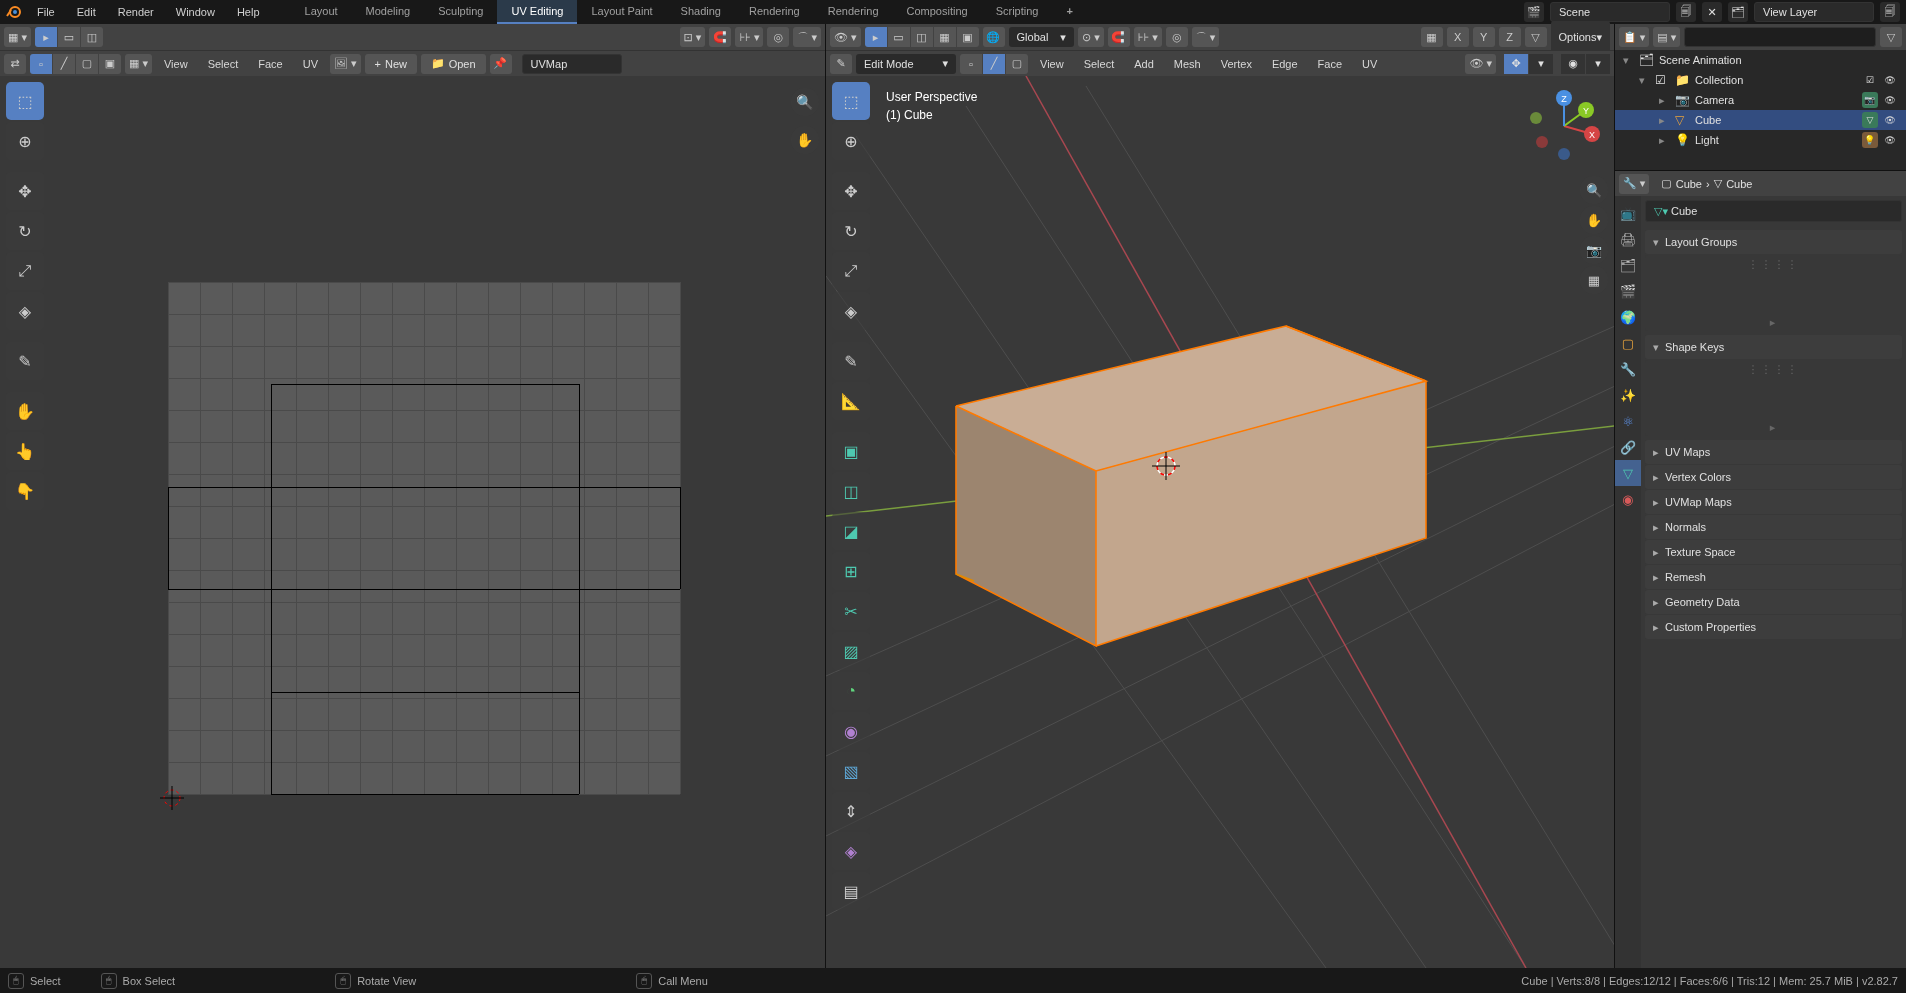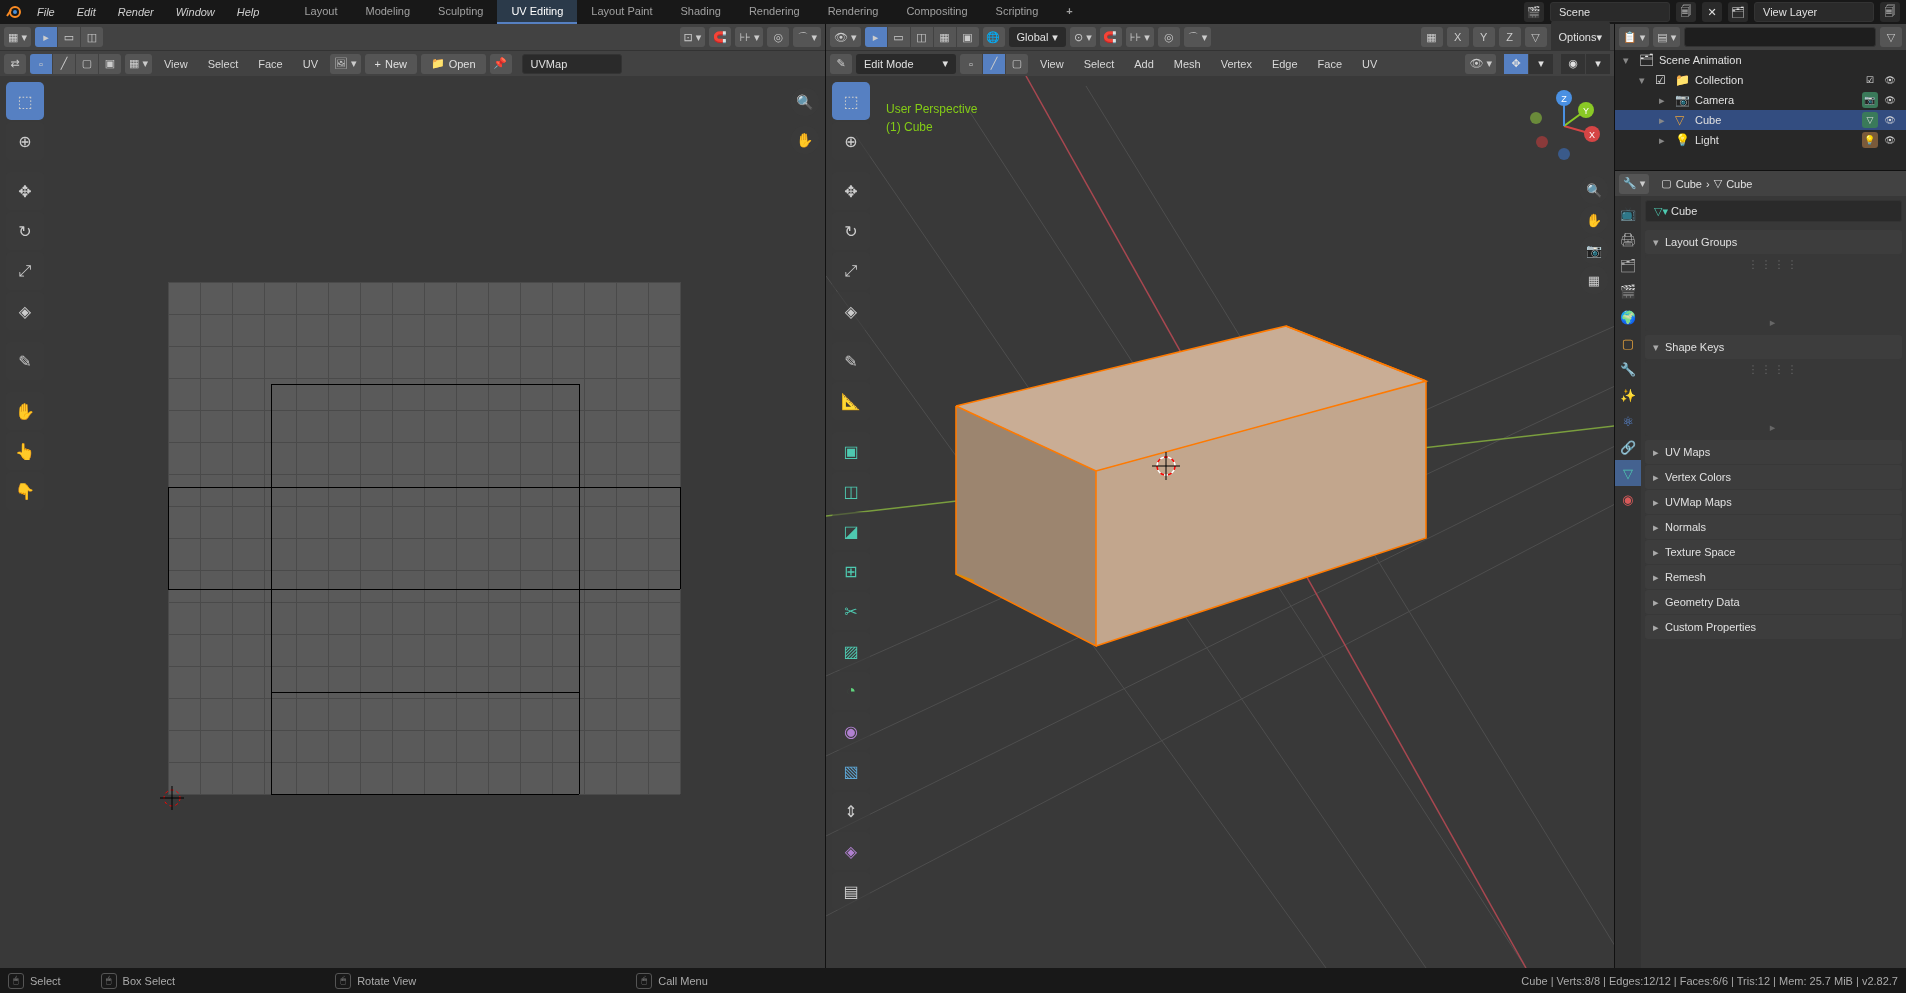--- a/index.html
+++ b/index.html
@@ -1,21 +1,21 @@
 <!DOCTYPE html>
 <html><head>
 <meta charset="utf-8">
 <style>
 * { margin: 0; padding: 0; box-sizing: border-box; font-family: -apple-system, BlinkMacSystemFont, "Segoe UI", sans-serif; user-select: none; }
 body { background: #232323; color: #e0e0e0; font-size: 11px; overflow: hidden; width: 1906px; height: 993px; }
 
 
 .top-bar { height: 24px; background: #181818; display: flex; align-items: center; }
 .blender-logo { width: 26px; height: 24px; display: flex; align-items: center; justify-content: center; color: #fb8b23; font-size: 15px; }
-.menu-item { padding: 8px 11px; height: 16px; display: flex; align-items: center; color: #d0d0d0; cursor: pointer; font-style: italic; }
+.menu-item { padding: 8px 11px; height: 16px; display: flex; align-items: center; color: #d0d0d0; cursor: pointer; }
 .workspace-tabs { display: flex; margin-left: 20px; }
 .tab { padding: 0 14px; height: 24px; display: flex; align-items: center; color: #a0a0a0; cursor: pointer; border-bottom: 2px solid transparent; }
 .tab.active { color: #fff; background: #2b3a4a; border-bottom: 2px solid #5680c2; }
 .tab.add { font-weight: bold; }
 .top-right { margin-left: auto; display: flex; align-items: center; gap: 6px; padding-right: 6px; }
 .scene-field, .layer-field { background: #2a2a2a; border: 1px solid #333; height: 20px; padding: 0 8px; display: flex; align-items: center; min-width: 120px; border-radius: 3px; }
 .icon-btn-top { width: 20px; height: 20px; background: #2a2a2a; display: flex; align-items: center; justify-content: center; border-radius: 3px; cursor: pointer; }
 
 
 .main-area { display: flex; height: 944px; }
@@ -42,28 +42,28 @@
 .uv-grid-line { position: absolute; background: #4a4a4a; }
 .uv-unwrap-line { position: absolute; background: #000; }
 .uv-nav-btn { position: absolute; right: 6px; width: 28px; height: 28px; background: rgba(60,60,60,0.6); border-radius: 14px; display: flex; align-items: center; justify-content: center; cursor: pointer; font-size: 14px; }
 .uv-cursor { position: absolute; left: 160px; top: 710px; }
 
 
 .view3d-panel { width: 789px; display: flex; flex-direction: column; border-right: 1px solid #111; }
 .v3d-header { height: 26px; background: #424242; display: flex; align-items: center; gap: 4px; padding: 0 4px; }
 .v3d-subheader { height: 26px; background: #424242; display: flex; align-items: center; gap: 4px; padding: 0 4px; border-top: 1px solid #333; }
 .editmode-dd { background: #2a2a2a; height: 20px; padding: 0 8px; display: flex; align-items: center; gap: 4px; border-radius: 3px; cursor: pointer; min-width: 100px; }
-.global-dd { background: #2a2a2a; height: 20px; padding: 0 8px; display: flex; align-items: center; gap: 4px; border-radius: 3px; cursor: pointer; }
+.global-dd { background: #2a2a2a; height: 20px; padding: 0 8px; display: flex; align-items: center; gap: 12px; border-radius: 3px; cursor: pointer; }
 .options-dd { background: #333; height: 20px; padding: 16px 8px; display: flex; align-items: center; border-radius: 3px; cursor: pointer; margin-left: auto; }
 .shade-btn-grp { display: flex; gap: 1px; margin-left: 4px; }
 .shade-btn { width: 24px; height: 20px; background: #333; display: flex; align-items: center; justify-content: center; cursor: pointer; }
 .shade-btn.active { background: #5680c2; }
 .v3d-viewport { flex: 1; background: #393939; position: relative; overflow: hidden; }
 .v3d-toolbar { position: absolute; left: 6px; top: 6px; width: 38px; display: flex; flex-direction: column; gap: 2px; z-index: 10; }
-.persp-label { position: absolute; left: 60px; top: 24px; color: #84cc16; font-size: 12px; z-index: 10; line-height: 1.5; }
+.persp-label { position: absolute; left: 60px; top: 12px; color: #ffffff; font-size: 12px; z-index: 10; line-height: 1.5; }
 .gizmo-area { position: absolute; right: 10px; top: 10px; width: 80px; height: 80px; z-index: 10; }
 .nav-btn-col { position: absolute; right: 6px; top: 100px; width: 28px; display: flex; flex-direction: column; gap: 2px; z-index: 10; }
 .nav-btn-v3d { width: 28px; height: 28px; background: rgba(60,60,60,0.6); border-radius: 14px; display: flex; align-items: center; justify-content: center; cursor: pointer; font-size: 13px; color: #ccc; }
 
 
 .right-panel { flex: 1; display: flex; flex-direction: column; }
 .outliner-header { height: 26px; background: #424242; display: flex; align-items: center; gap: 4px; padding: 0 4px; }
 .outliner-search { background: #1e1e1e; border: 1px solid #333; height: 20px; flex: 1; border-radius: 3px; }
 .outliner { height: 120px; background: #282828; overflow: auto; }
 .outliner-row { height: 20px; display: flex; align-items: center; padding-left: 8px; gap: 4px; cursor: pointer; }

